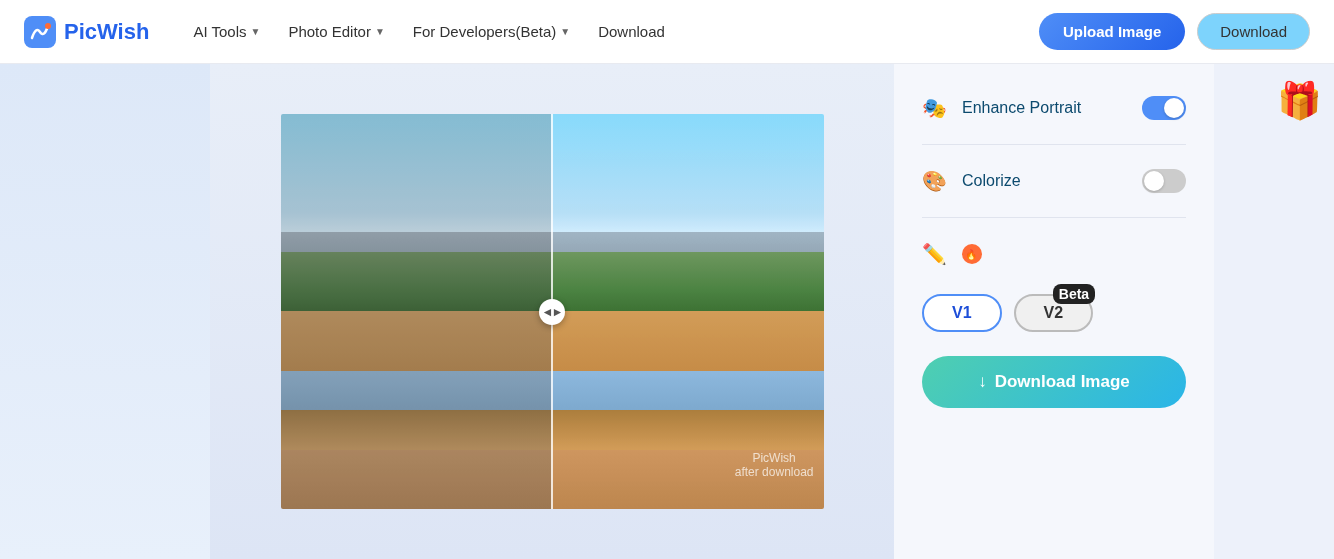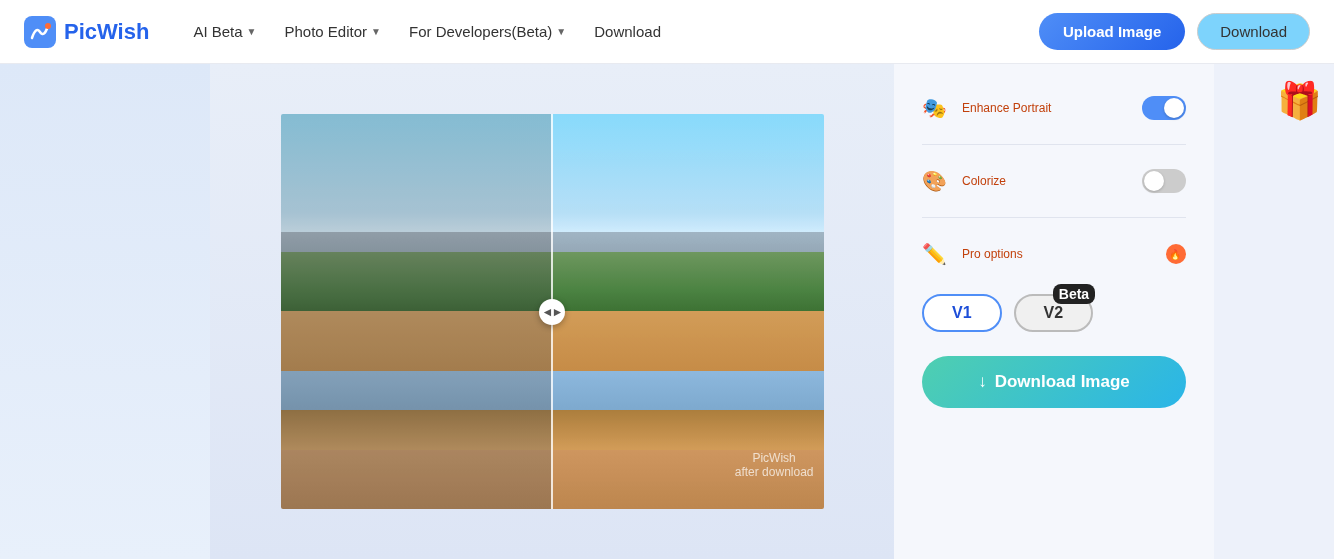--- a/index.html
+++ b/index.html
@@ -101,21 +101,21 @@
     
     .right-panel {
       width: 320px; background: #f5f7fc; flex-shrink: 0;
       padding: 32px 28px; display: flex; flex-direction: column; gap: 24px;
     }
 
     .option-row {
       display: flex; align-items: center; gap: 14px;
     }
     .option-icon { font-size: 20px; color: #555; width: 26px; text-align: center; }
-    .option-label { font-size: 12px; color: #c2410c; flex: 1; font-weight: 500; }
+    .option-label { font-size: 16px; color: #0c4a6e; flex: 1; font-weight: 500; }
 
     
     .toggle {
       width: 44px; height: 24px; border-radius: 12px; position: relative; cursor: pointer;
     }
     .toggle.on { background: #4f8ef7; }
     .toggle.off { background: #ccc; }
     .toggle-knob {
       position: absolute; top: 2px; width: 20px; height: 20px;
       background: #fff; border-radius: 50%; transition: left 0.2s;
@@ -172,21 +172,21 @@
     <svg class="logo-icon" viewBox="0 0 32 32" fill="none">
       <rect width="32" height="32" rx="8" fill="#4f8ef7"></rect>
       <path d="M8 22 Q12 10 16 16 Q20 22 24 10" stroke="#fff" stroke-width="2.5" fill="none" stroke-linecap="round"></path>
       <circle cx="24" cy="10" r="3" fill="#ff6b35"></circle>
     </svg>
     <span class="logo-text">PicWish</span>
   </div>
 
   <nav class="nav">
     <div class="nav-item">
-      <span>AI Beta</span>
+      <span>AI Tools</span>
       <span class="nav-chevron">▼</span>
     </div>
     <div class="nav-item">
       <span>Photo Editor</span>
       <span class="nav-chevron">▼</span>
     </div>
     <div class="nav-item">
       <span>For Developers(Beta)</span>
       <span class="nav-chevron">▼</span>
     </div>
@@ -245,21 +245,20 @@
       <span class="option-label">Colorize</span>
       <div class="toggle off">
         <div class="toggle-knob"></div>
       </div>
     </div>
 
     <hr class="divider-hr">
 
     <div class="option-row">
       <span class="option-icon">✏️</span>
-      <span class="option-label">Pro options</span>
       <div class="pro-badge">🔥</div>
     </div>
 
     <div class="version-row">
       <button class="version-btn active">V1</button>
       <button class="version-btn v2">
         <span class="beta-badge">Beta</span>
         <span>V2</span>
       </button>
     </div>

